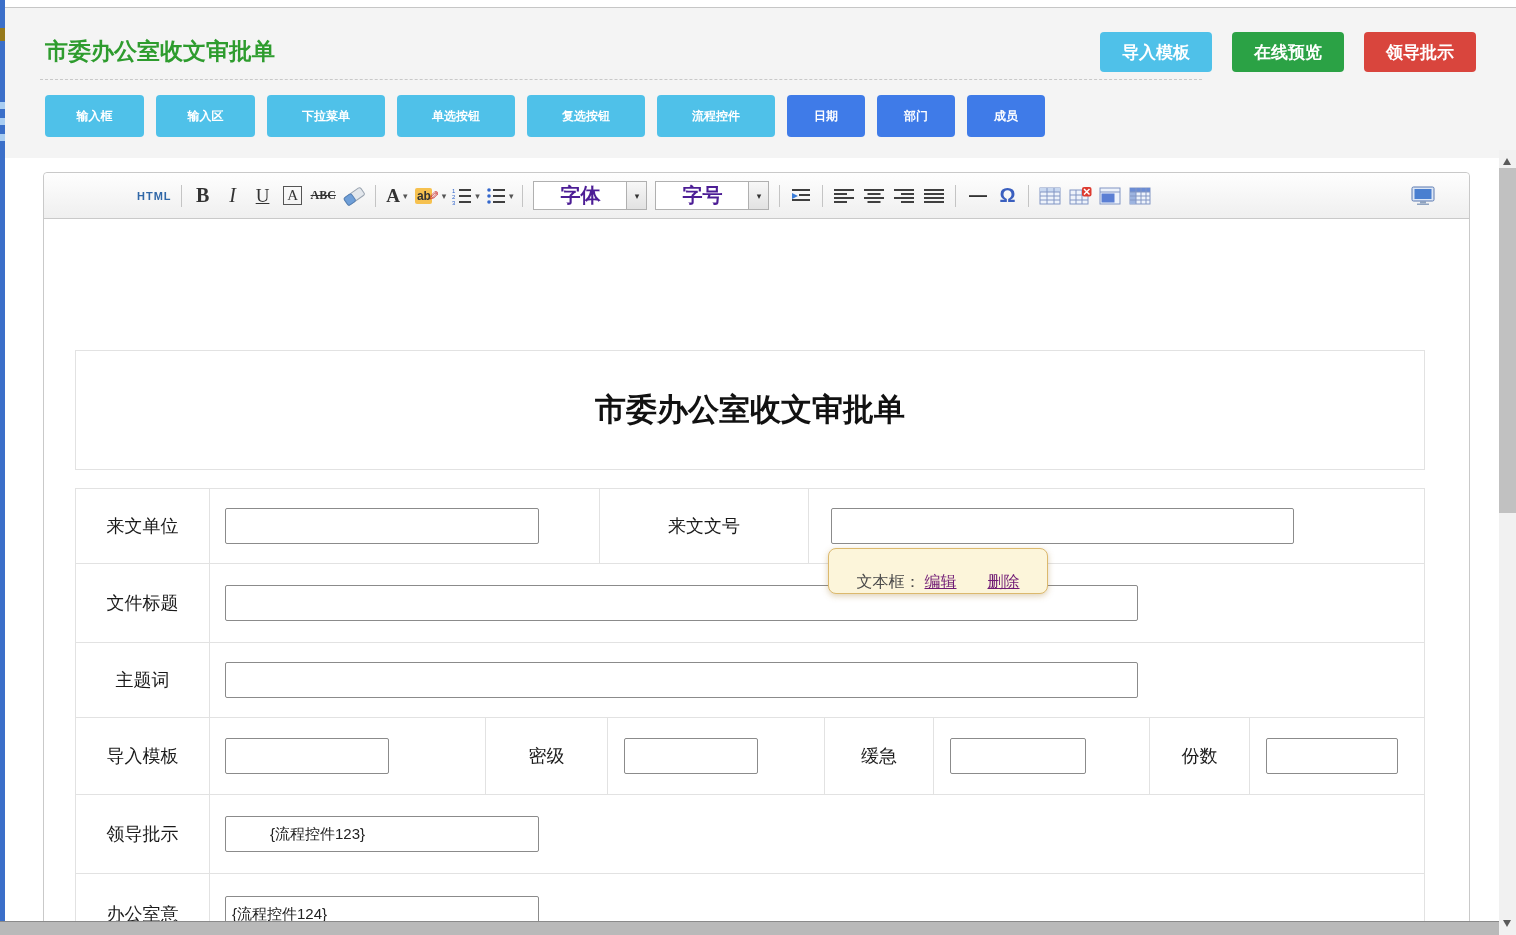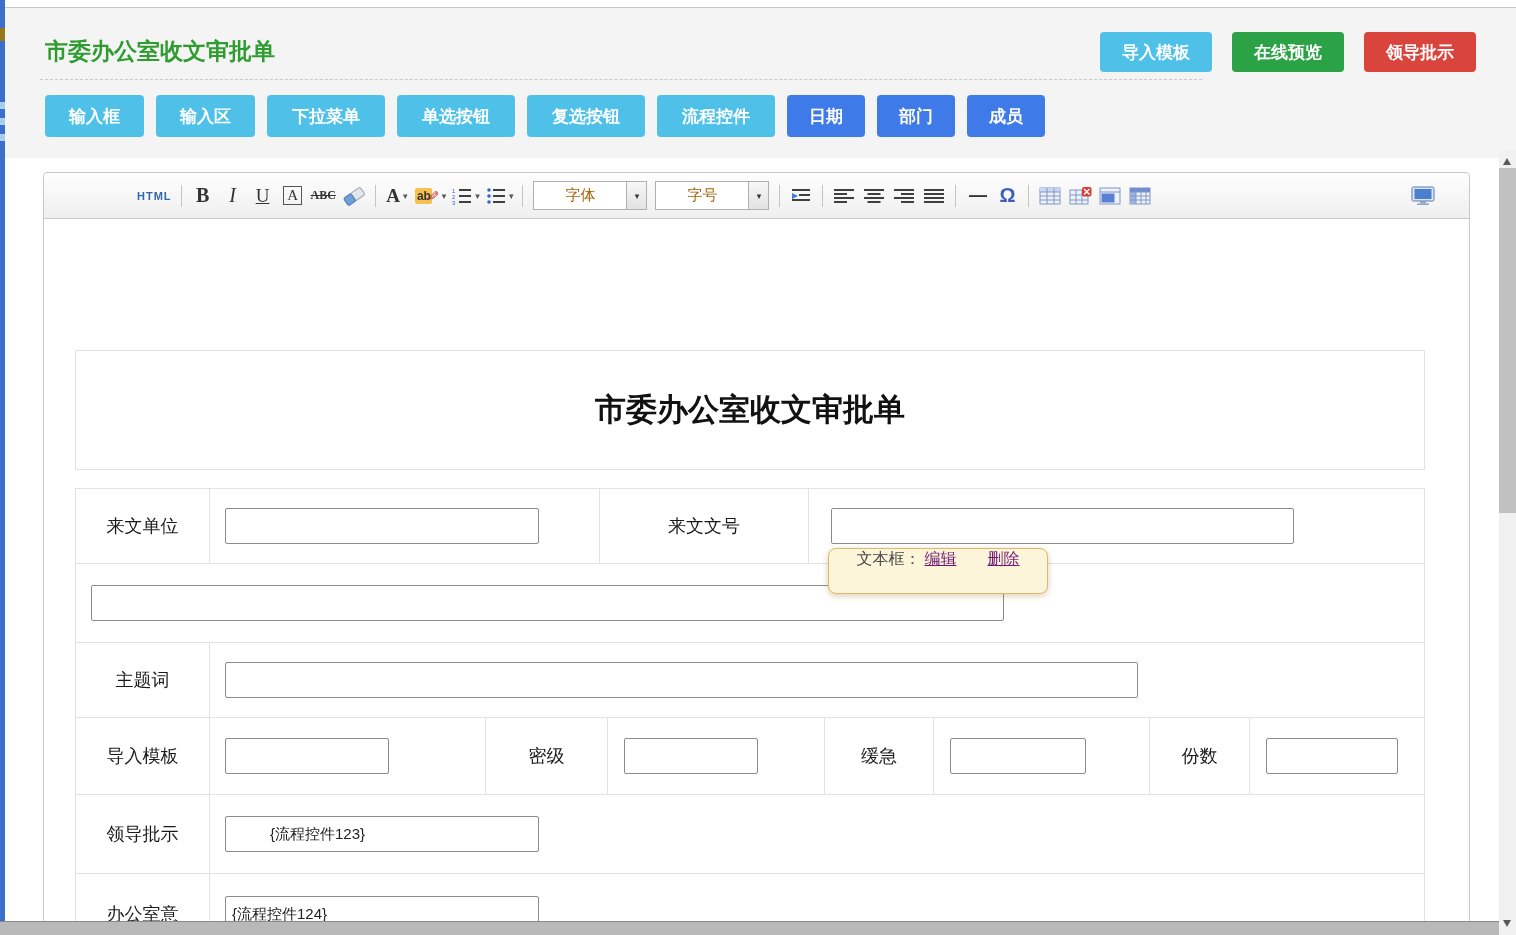--- a/index.html
+++ b/index.html
@@ -20,21 +20,21 @@
     font-weight:bold;font-size:23px;color:#2e9c2e;}
   .dashed{position:absolute;left:35px;top:71px;width:1162px;border-top:1px dashed #c9c9c9;}
   .actions{position:absolute;right:40px;top:24px;display:flex;gap:20px;}
   .btn{border:none;border-radius:4px;color:#fff;font-family:"Liberation Serif","DejaVu Serif",serif;
     font-weight:bold;cursor:pointer;}
   .action-btn{height:40px;font-size:17px;padding:0 22px;}
   .b-import{background:#4fc1e9;}
   .b-preview{background:#2ba245;}
   .b-save{background:#d9453d;}
   .widgets{position:absolute;left:40px;top:87px;display:flex;gap:12px;}
-  .widget-btn{height:42px;font-size:17px;border-radius:4px;}
+  .widget-btn{height:42px;font-size:12px;border-radius:4px;}
   .w-light{background:#4fc1e9;}
   .w-dark{background:#3f7be8;}
   .w99{width:99px;} .w118{width:118px;} .w78{width:78px;}
   
   .editor{left:43px;top:172px;width:1425px;height:770px;background:#fff;border:1px solid #c9c9c9;
     border-radius:4px 4px 0 0;z-index:1;}
   .toolbar{height:45px;display:flex;align-items:center;padding:0 16px 0 90px;
     background:linear-gradient(#fefefe,#efefef);border-bottom:1px solid #c9c9c9;border-radius:4px 4px 0 0;}
   .tb{display:inline-flex;align-items:center;justify-content:center;min-width:24px;height:28px;
     padding:0 3px;cursor:pointer;color:#333;}
@@ -44,40 +44,40 @@
   .t-i{font-family:"Liberation Serif","DejaVu Serif",serif;font-style:italic;font-size:20px;}
   .t-u{font-family:"Liberation Serif","DejaVu Serif",serif;font-size:19px;text-decoration:underline;}
   .t-boxa{font-family:"Liberation Serif","DejaVu Serif",serif;font-size:15px;border:1px solid #555;
     padding:0 3px;line-height:17px;}
   .t-abc{font-family:"Liberation Serif","DejaVu Serif",serif;font-size:12px;font-weight:bold;text-decoration:line-through;}
   .t-colA{font-family:"Liberation Serif","DejaVu Serif",serif;font-size:19px;font-weight:bold;}
   .caret{font-size:9px;color:#555;margin-left:3px;}
   .hl-ab{background:#f6c14f;font-size:12px;font-weight:bold;padding:1px 1px 1px 2px;border-radius:2px;}
   .hl-pen{color:#c33;font-size:13px;margin-left:-4px;transform:rotate(90deg);display:inline-block;}
   .sel{display:flex;align-items:center;height:27px;background:#fff;border:1px solid #b0b0b0;margin:0 4px;}
-  .sel-label{width:92px;text-align:center;color:#a16207;font-size:15px;font-family:"Liberation Serif",serif;}
+  .sel-label{width:92px;text-align:center;color:#4c1d95;font-size:20px;font-family:"Liberation Serif",serif;font-weight:bold;}
   .sel-arrow{width:19px;height:100%;border-left:1px solid #b0b0b0;display:flex;align-items:center;
     justify-content:center;background:linear-gradient(#f7f7f7,#e2e2e2);font-size:9px;color:#333;cursor:pointer;}
   .t-hr{font-size:18px;font-weight:bold;letter-spacing:-1px;}
   .t-omega{font-size:20px;color:#3a5fbf;font-weight:bold;}
   .t-full{margin-left:auto;margin-right:14px;}
   
   .canvas{padding:131px 44px 0 31px;}
   .doc-title-box{height:118px;border:1px solid #e2e2e2;display:flex;align-items:center;justify-content:center;}
   .doc-title{font-size:31px;font-weight:bold;color:#111;}
   .form-table{margin-top:18px;border:1px solid #e2e2e2;border-bottom:none;}
   .trow{display:flex;border-bottom:1px solid #e2e2e2;align-items:center;}
   .cell{height:100%;display:flex;align-items:center;border-right:1px solid #e2e2e2;}
   .cell.last{border-right:none;}
   .flabel{justify-content:center;font-size:18px;color:#1a1a1a;}
   .tinput{height:36px;border:1px solid #8b8b8b;border-radius:2px;background:#fff;font-size:15px;
     color:#222;padding:0 6px;box-sizing:border-box;font-family:"Liberation Sans",sans-serif;}
   
   .tooltip{left:828px;top:548px;width:218px;height:44px;background:#fcf5da;border:1px solid #dcb96d;
-    border-radius:8px;box-shadow:0 2px 6px rgba(160,120,40,.35);display:flex;align-items:flex-start;
+    border-radius:8px;box-shadow:0 2px 6px rgba(160,120,40,.35);display:flex;align-items:flex-end;
     justify-content:center;z-index:10;font-family:"Liberation Serif","DejaVu Serif",serif;font-size:16px;}
   .tt-prefix{color:#4a4a4a;}
   .tt-link{color:#701a75;text-decoration:underline;cursor:pointer;}
   .tt-edit{margin-left:4px;}
   .tt-del{margin-left:31px;}
   
   .scrollbar{right:0;top:150px;bottom:0;width:17px;background:#f1f1f1;z-index:9;}
   .sb-up{position:absolute;top:8px;left:4px;width:0;height:0;border-left:4.5px solid transparent;
     border-right:4.5px solid transparent;border-bottom:7px solid #5a5a5a;}
   .sb-thumb{position:absolute;top:18px;left:0;width:17px;height:345px;background:#c1c1c1;}
@@ -274,20 +274,21 @@
         <div class="cell" style="width:389px">
           <input class="tinput" style="margin-left: 15px; width: 314px;" value="">
         </div>
         <div class="cell flabel" style="width:208px">来文文号</div>
         <div class="cell last" style="flex:1">
           <input class="tinput" style="margin-left: 22px; width: 463px;" value="">
         </div>
       </div>
 
       <div class="trow" style="height:78px">
+        <div class="cell flabel" style="width:133px">文件标题</div>
         <div class="cell last" style="flex:1">
           <input class="tinput" style="margin-left: 15px; width: 913px;" value="">
         </div>
       </div>
 
       <div class="trow" style="height:74px">
         <div class="cell flabel" style="width:133px">主题词</div>
         <div class="cell last" style="flex:1">
           <input class="tinput" style="margin-left: 15px; width: 913px;" value="">
         </div>

